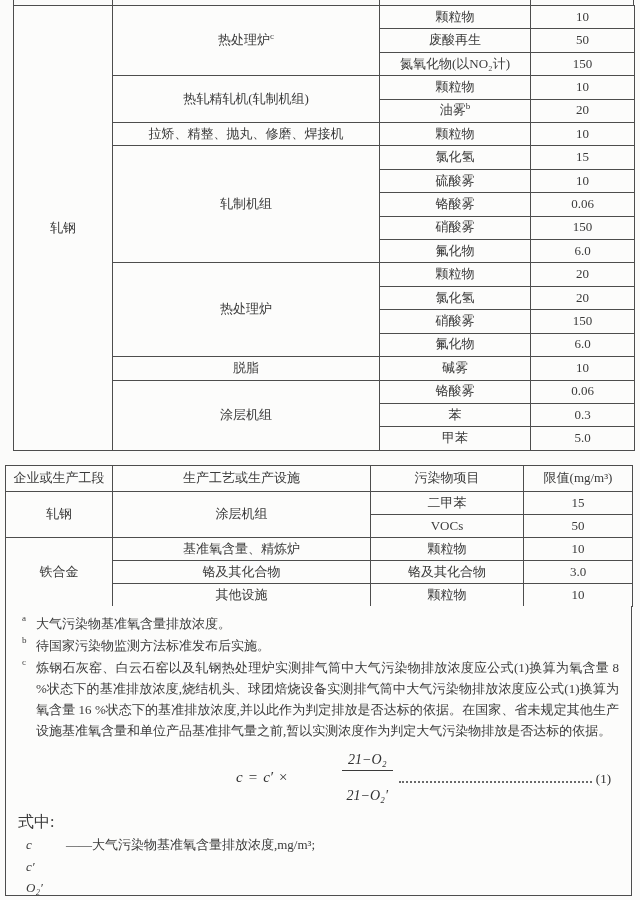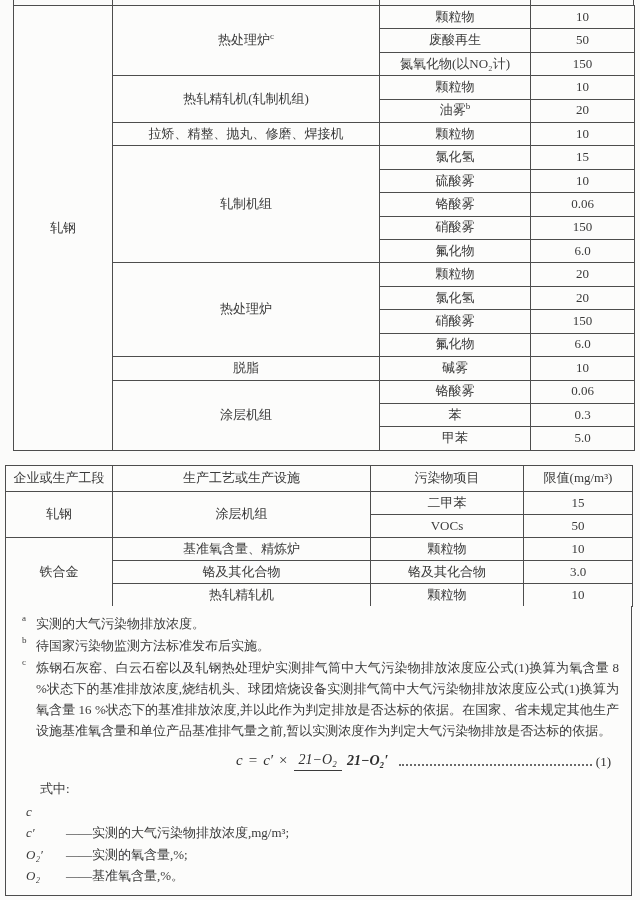--- a/index.html
+++ b/index.html
@@ -34,26 +34,26 @@
     padding-left:18px;position:relative;margin-bottom:1px;
   }
   .note sup{position:absolute;left:4px;top:5px;font-size:9px;}
   .formula-row{
     display:flex;align-items:center;margin:10px 8px 8px 8px;
     font-size:15px;color:#2f2f2f;
   }
   .f-spacer{flex:0 0 210px;}
   .f-var{font-style:italic;}
   .f-op{margin:0 6px;}
-  .frac{display:inline-flex;flex-direction:row;text-align:center;font-style:italic;font-size:14px;line-height:1.25;}
+  .frac{display:inline-flex;flex-direction:column;text-align:center;font-style:italic;font-size:14px;line-height:1.25;margin-left:48px;}
   .frac .num{border-bottom:1px solid #3a3a3a;padding:0 5px 1px 5px;}
-  .frac .den{padding:1px 5px 0 5px;font-weight:bold;}
+  .frac .den{padding:16px 5px 0 5px;}
   .f-dots{flex:1 1 auto;border-bottom:2px dotted #6a6a6a;height:1px;margin:8px 4px 0 6px;}
   .f-label{font-size:13px;margin-top:2px;}
-  .where-intro{font-size:13px;line-height:20px;margin:2px 0 2px 22px;}
+  .where-intro{font-size:16px;line-height:20px;margin:2px 0 2px 0;}
   .where-item{display:flex;font-size:13px;line-height:21.5px;margin-left:8px;}
   .where-sym{flex:0 0 40px;font-style:italic;font-size:13px;}
 </style>
 </head>
 <body>
 
 <div class="cutoff">
   <div class="vline" style="left:0;"></div>
   <div class="vline" style="left:99px;"></div>
   <div class="vline" style="left:366px;"></div>
@@ -187,30 +187,30 @@
         <td rowspan="1"><span>基准氧含量、精炼炉</span></td>
         <td><span>颗粒物</span></td>
         <td>10</td>
       </tr>
       <tr>
         <td rowspan="1"><span>铬及其化合物</span></td>
         <td><span>铬及其化合物</span></td>
         <td>3.0</td>
       </tr>
       <tr>
-        <td rowspan="1"><span>热轧精轧机</span></td>
+        <td rowspan="1"><span>其他设施</span></td>
         <td><span>颗粒物</span></td>
         <td>10</td>
       </tr>
     </tbody>
 </table>
 
 <div class="notebox">
   <div id="notes">
-      <div class="note"><sup>a</sup><span>实测的大气污染物排放浓度。</span></div>
+      <div class="note"><sup>a</sup><span>大气污染物基准氧含量排放浓度。</span></div>
       <div class="note"><sup>b</sup><span>待国家污染物监测方法标准发布后实施。</span></div>
       <div class="note"><sup>c</sup><span>炼钢石灰窑、白云石窑以及轧钢热处理炉实测排气筒中大气污染物排放浓度应公式(1)换算为氧含量 8 %状态下的基准排放浓度,烧结机头、球团焙烧设备实测排气筒中大气污染物排放浓度应公式(1)换算为氧含量 16 %状态下的基准排放浓度,并以此作为判定排放是否达标的依据。在国家、省未规定其他生产设施基准氧含量和单位产品基准排气量之前,暂以实测浓度作为判定大气污染物排放是否达标的依据。</span></div>
     </div>
 
   <div class="formula-row">
     <span class="f-spacer"></span>
     <span class="f-var">c</span>
     <span class="f-op">=</span>
     <span class="f-var">c′</span>
     <span class="f-op">×</span>
@@ -219,27 +219,26 @@
       <span class="den">21−O₂′</span>
     </span>
     <span class="f-dots"></span>
     <span class="f-label">(1)</span>
   </div>
 
   <div class="where-intro">式中:</div>
   <div id="where">
       <div class="where-item">
         <span class="where-sym">c</span>
+        <span>——大气污染物基准氧含量排放浓度,mg/m³;</span>
       </div>
       <div class="where-item">
         <span class="where-sym">c′</span>
-        <span>——实测的大气污染物排放浓度,mg/m³;</span>
       </div>
       <div class="where-item">
         <span class="where-sym">O₂′</span>
-        <span>——实测的氧含量,%;</span>
       </div>
       <div class="where-item">
         <span class="where-sym">O₂</span>
         <span>——基准氧含量,%。</span>
       </div>
     </div>
 </div>
 
 </body></html>

